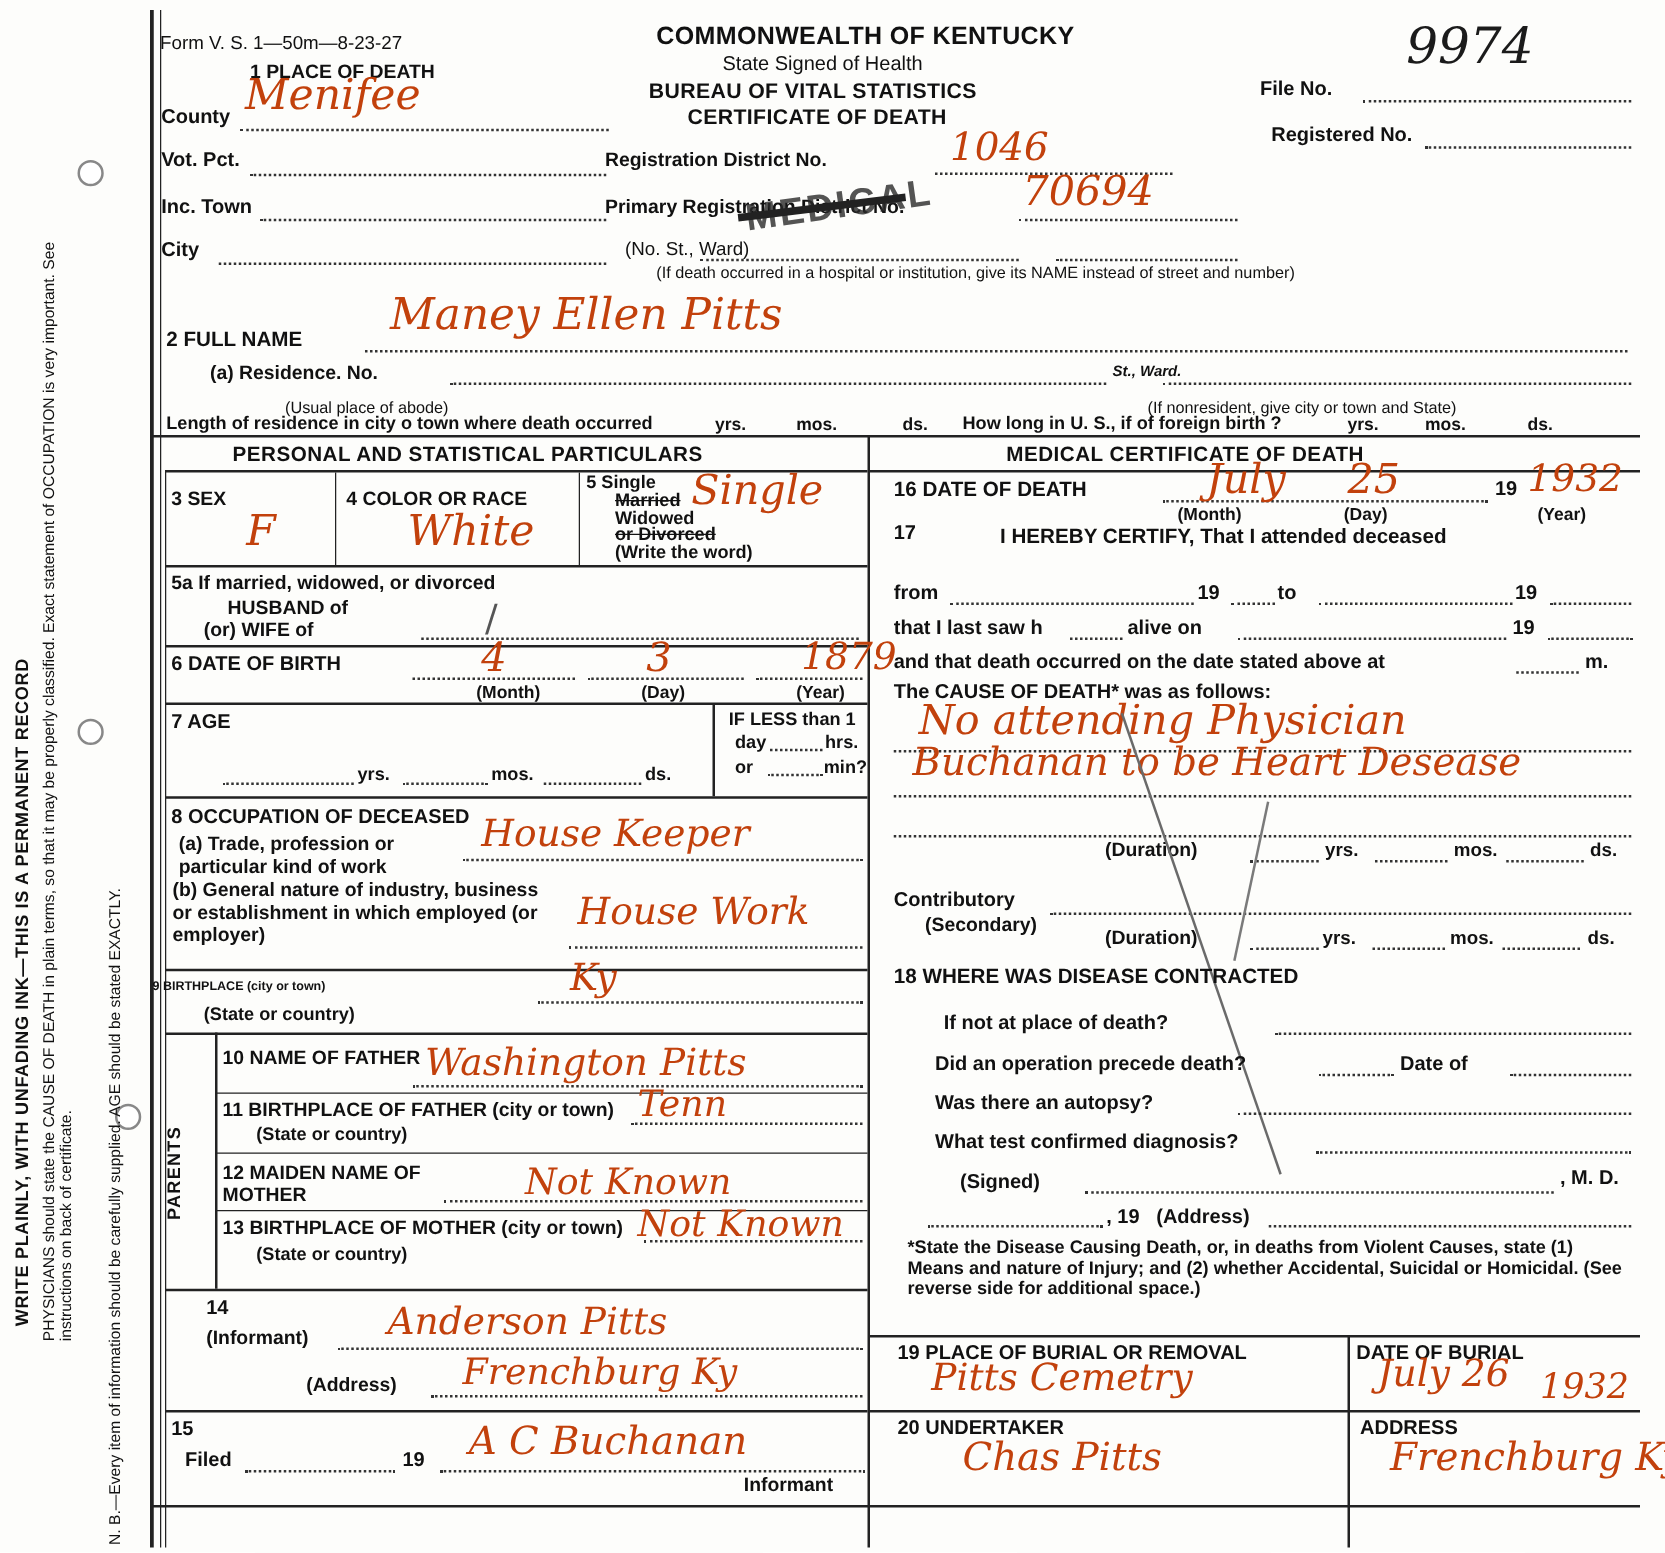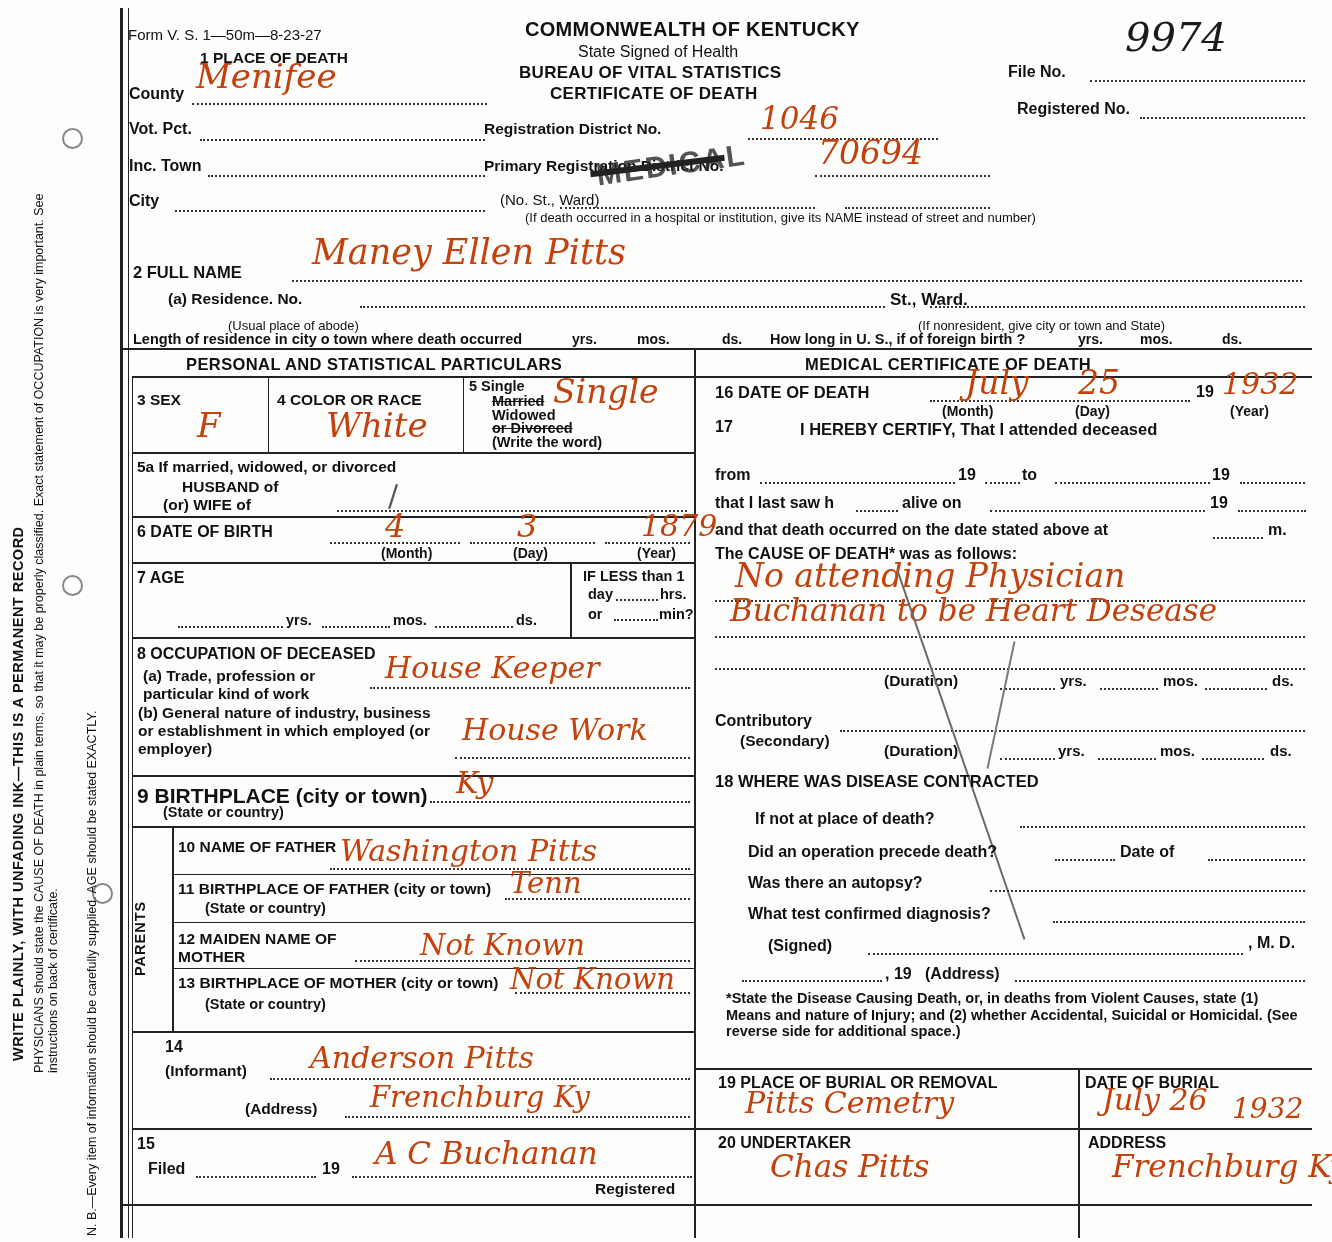--- a/index.html
+++ b/index.html
@@ -131,21 +131,21 @@
   <div class="dots" style="left:560px; top:207px; width:255px;"></div>
   <div class="dots" style="left:845px; top:207px; width:145px;"></div>
   <div class="lbl" style="left:525px; top:210px; font-size:13px;">(If death occurred in a hospital or institution, give its NAME instead of street and number)</div>
 
   <div class="lbl bold" style="left:133px; top:263px; font-size:16.5px;">2 FULL NAME</div>
   <div class="dots" style="left:292px; top:280px; width:1010px;"></div>
   <div class="hand" style="position:absolute; left:312px; top:232px; font-size:35px;">Maney Ellen Pitts</div>
 
   <div class="lbl bold" style="left:168px; top:290px; font-size:15.5px;">(a) Residence. No.</div>
   <div class="dots" style="left:360px; top:306px; width:525px;"></div>
-  <div class="lbl bold" style="left:890px; top:290px; font-size:17px;">St.,                 Ward.</div>
+  <div class="lbl bold" style="left:890px; top:290px; font-size:12px;font-style:italic;">St.,                 Ward.</div>
   <div class="dots" style="left:930px; top:306px; width:375px;"></div>
 
   <div class="lbl" style="left:228px; top:318px; font-size:13px;">(Usual place of abode)</div>
   <div class="lbl" style="left:918px; top:318px; font-size:13px;">(If nonresident, give city or town and State)</div>
 
   <div class="lbl bold" style="left:133px; top:331px; font-size:14.5px;">Length of residence in city o  town where death occurred</div>
   <div class="lbl bold" style="left:572px; top:331px; font-size:14px;">yrs.</div>
   <div class="lbl bold" style="left:637px; top:331px; font-size:14px;">mos.</div>
   <div class="lbl bold" style="left:722px; top:331px; font-size:14px;">ds.</div>
   <div class="lbl bold" style="left:770px; top:331px; font-size:14.5px;">How long in U. S., if of foreign birth ?</div>
@@ -226,21 +226,21 @@
   <div class="lbl bold" style="left:143px; top:667px; font-size:15.5px; width:240px; line-height:18px; white-space:normal;">(a)  Trade, profession or particular kind of work</div>
   <div class="dots" style="left:370px; top:687px; width:320px;"></div>
   <div class="hand" style="position:absolute; left:385px; top:650px; font-size:30px;">House Keeper</div>
 
   <div class="lbl bold" style="left:138px; top:704px; font-size:15.5px; width:300px; line-height:18px; white-space:normal;">(b) General nature of industry, business or establishment in which employed (or employer)</div>
   <div class="dots" style="left:455px; top:757px; width:235px;"></div>
   <div class="hand" style="position:absolute; left:462px; top:712px; font-size:30px;">House Work</div>
 
   <div class="rule" style="left:132px; top:775px; width:562px; height:1.5px;"></div>
 
-  <div class="lbl bold" style="left:137px; top:784px; font-size:21px;">9 BIRTHPLACE (city or town)</div>
+  <div class="lbl bold" style="left:122px; top:784px; font-size:10px;">9 BIRTHPLACE (city or town)</div>
   <div class="dots" style="left:430px; top:801px; width:260px;"></div>
   <div class="hand" style="position:absolute; left:456px; top:765px; font-size:30px;">Ky</div>
   <div class="lbl bold" style="left:163px; top:804px; font-size:14.5px;">(State or country)</div>
 
   <div class="rule" style="left:132px; top:826px; width:562px; height:1.5px;"></div>
 
   <div class="rule" style="left:172px; top:826px; width:1.5px; height:205px;"></div>
   <div class="vert" style="left:148px; top:960px; font-size:14.5px; letter-spacing:1px;">PARENTS</div>
 
   <div class="lbl bold" style="left:178px; top:838px; font-size:15.5px; width:165px; line-height:18px; white-space:normal;">10 NAME OF FATHER</div>
@@ -276,21 +276,21 @@
   <div class="hand" style="position:absolute; left:370px; top:1080px; font-size:29px;">Frenchburg Ky</div>
 
   <div class="rule" style="left:132px; top:1128px; width:562px; height:1.5px;"></div>
 
   <div class="lbl bold" style="left:137px; top:1135px; font-size:16px;">15</div>
   <div class="lbl bold" style="left:148px; top:1160px; font-size:16px;">Filed</div>
   <div class="dots" style="left:196px; top:1176px; width:120px;"></div>
   <div class="lbl bold" style="left:322px; top:1160px; font-size:16px;">19</div>
   <div class="dots" style="left:352px; top:1176px; width:340px;"></div>
   <div class="hand" style="position:absolute; left:375px; top:1135px; font-size:31px;">A C Buchanan</div>
-  <div class="lbl bold" style="left:595px; top:1180px; font-size:15.5px;">Registered</div>
+  <div class="lbl bold" style="left:595px; top:1180px; font-size:15.5px;">Informant</div>
 
   <div class="rule" style="left:120px; top:1204px; width:1192px; height:2px;"></div>
 
   <div class="lbl bold" style="left:715px; top:383px; font-size:16.5px;">16 DATE OF DEATH</div>
   <div class="dots" style="left:930px; top:400px; width:260px;"></div>
   <div class="hand" style="position:absolute; left:965px; top:363px; font-size:33px;">July</div>
   <div class="hand" style="position:absolute; left:1078px; top:363px; font-size:33px;">25</div>
   <div class="lbl bold" style="left:1196px; top:383px; font-size:16px;">19</div>
   <div class="hand" style="position:absolute; left:1222px; top:366px; font-size:30px;">1932</div>
   <div class="lbl bold" style="left:942px; top:403px; font-size:14px;">(Month)</div>

